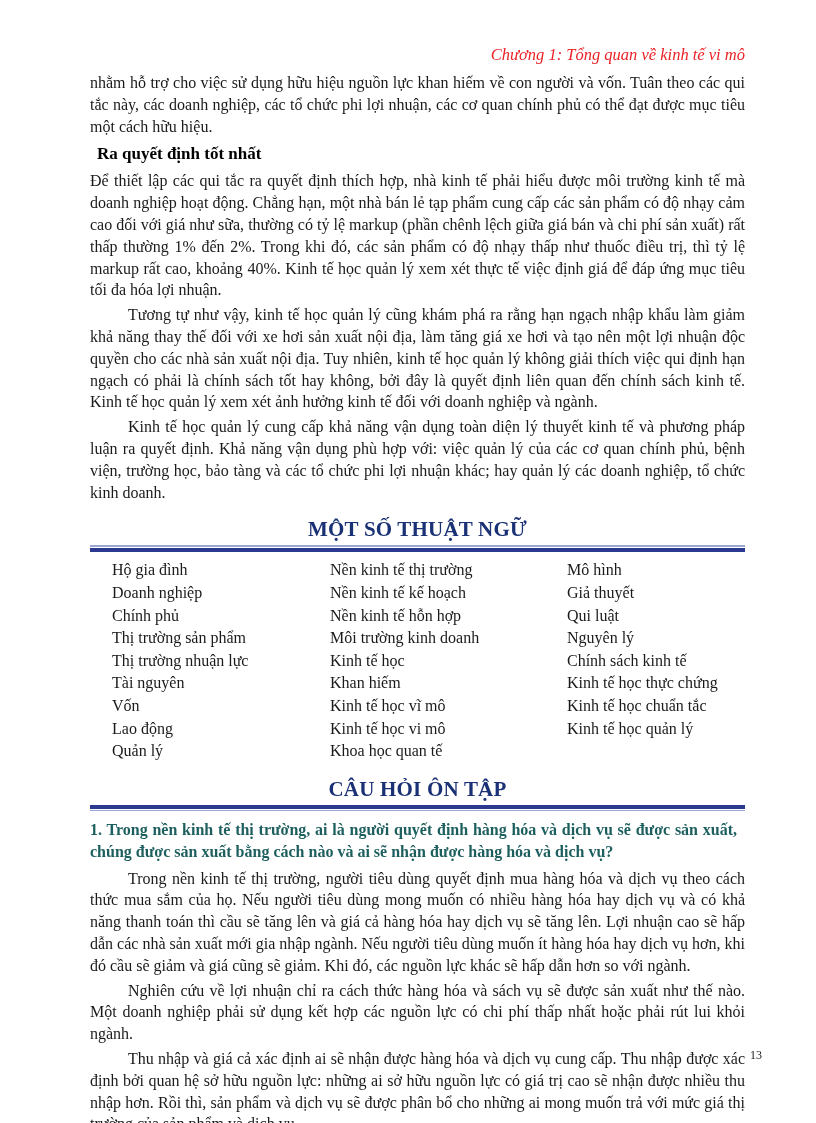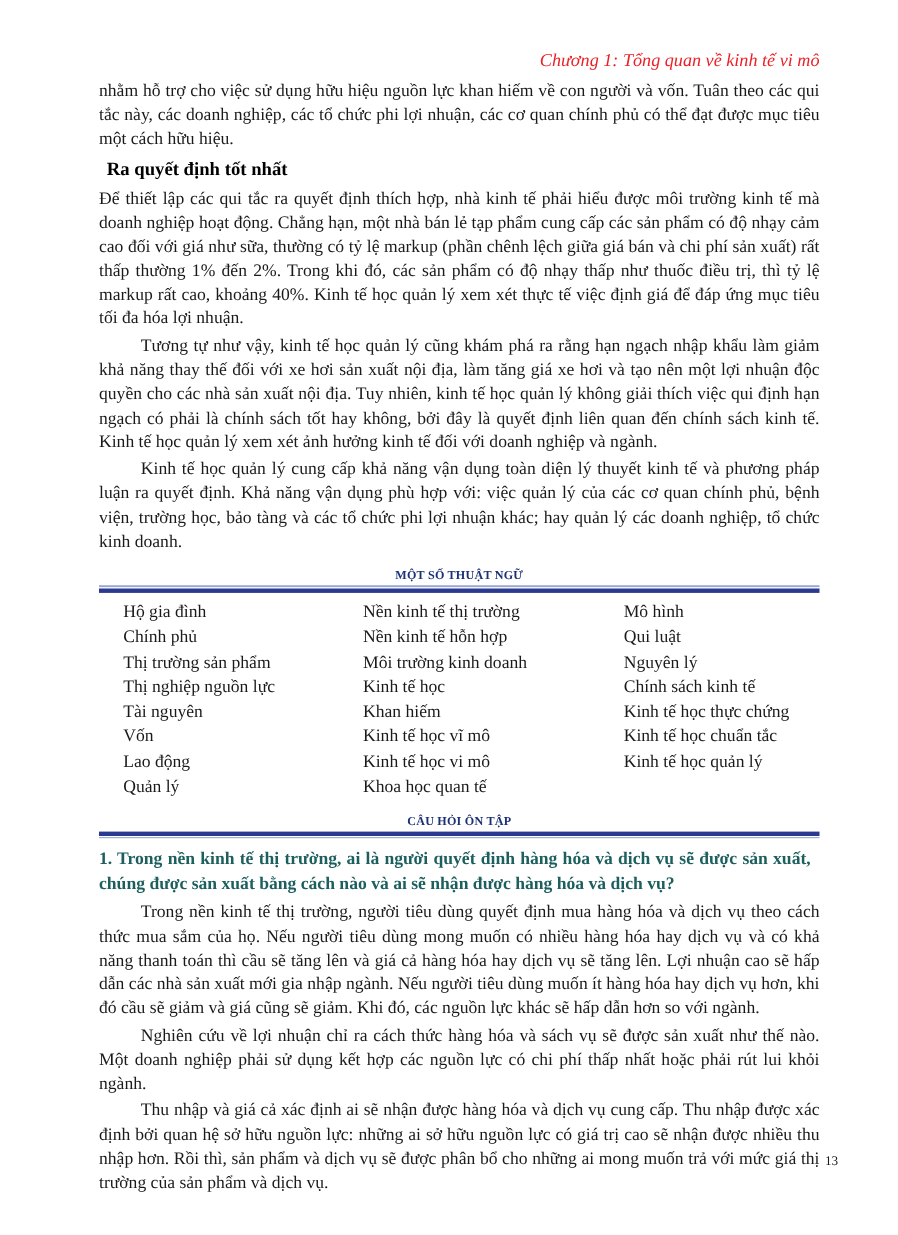--- a/index.html
+++ b/index.html
@@ -33,21 +33,21 @@
   .section-heading {
     color: #000000;
     font-weight: bold;
     font-size: 17px;
     margin: 7px 0 6px 7px;
   }
   .center-heading {
     text-align: center;
     color: #1b3175;
     font-weight: bold;
-    font-size: 11px;
+    font-size: 21px;
     margin-top: 14px;
     letter-spacing: 0.2px;
   }
   .dbl-rule { width: 100%; margin-top: 3px; }
   .dbl-rule .thin  { height: 2px; background: #9aa8d6; }
   .dbl-rule .gapln { height: 1px; background: #ffffff; }
   .dbl-rule .thick { height: 4px; background: #2b3990; }
   .terms-table {
     margin: 7px 0 6px 22px;
   }
@@ -94,31 +94,36 @@
     <div class="thick"></div>
   </div>
 
   <div class="terms-table">
     <div class="terms-row">
       <span>Hộ gia đình</span>
       <span>Nền kinh tế thị trường</span>
       <span>Mô hình</span>
     </div>
     <div class="terms-row">
+      <span>Doanh nghiệp</span>
+      <span>Nền kinh tế kế hoạch</span>
+      <span>Giả thuyết</span>
+    </div>
+    <div class="terms-row">
       <span>Chính phủ</span>
       <span>Nền kinh tế hỗn hợp</span>
       <span>Qui luật</span>
     </div>
     <div class="terms-row">
       <span>Thị trường sản phẩm</span>
       <span>Môi trường kinh doanh</span>
       <span>Nguyên lý</span>
     </div>
     <div class="terms-row">
-      <span>Thị nghiệp nguồn lực</span>
+      <span>Thị trường nhuận lực</span>
       <span>Kinh tế học</span>
       <span>Chính sách kinh tế</span>
     </div>
     <div class="terms-row">
       <span>Tài nguyên</span>
       <span>Khan hiếm</span>
       <span>Kinh tế học thực chứng</span>
     </div>
     <div class="terms-row">
       <span>Vốn</span>

